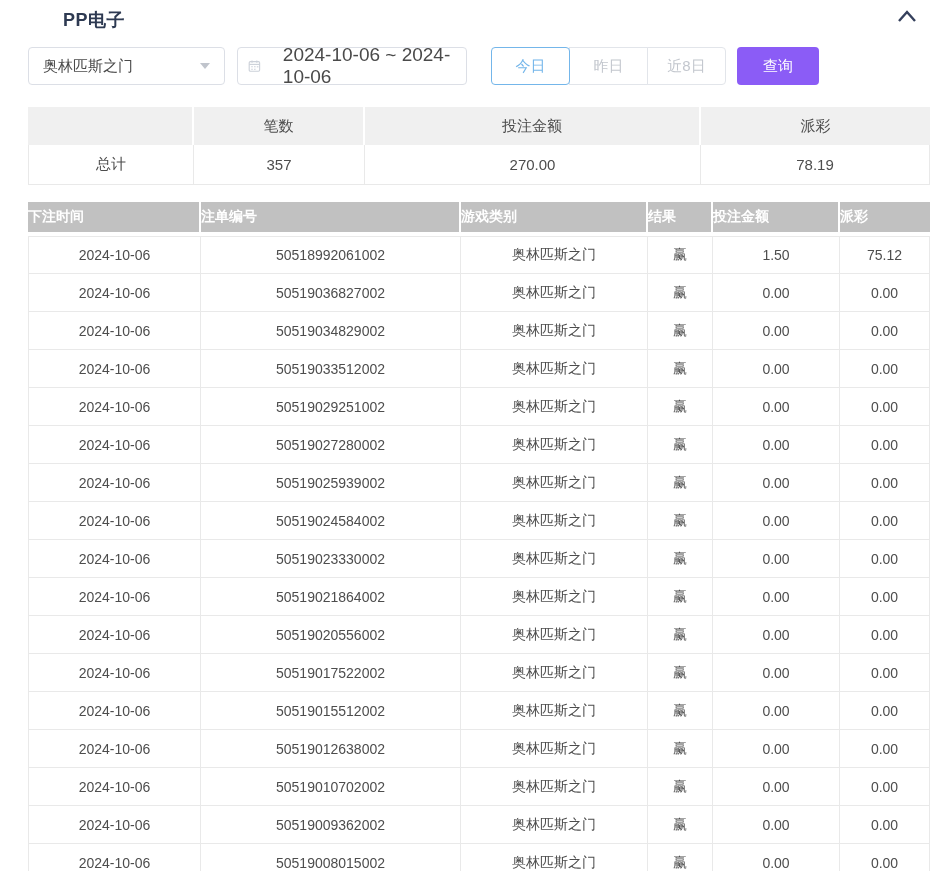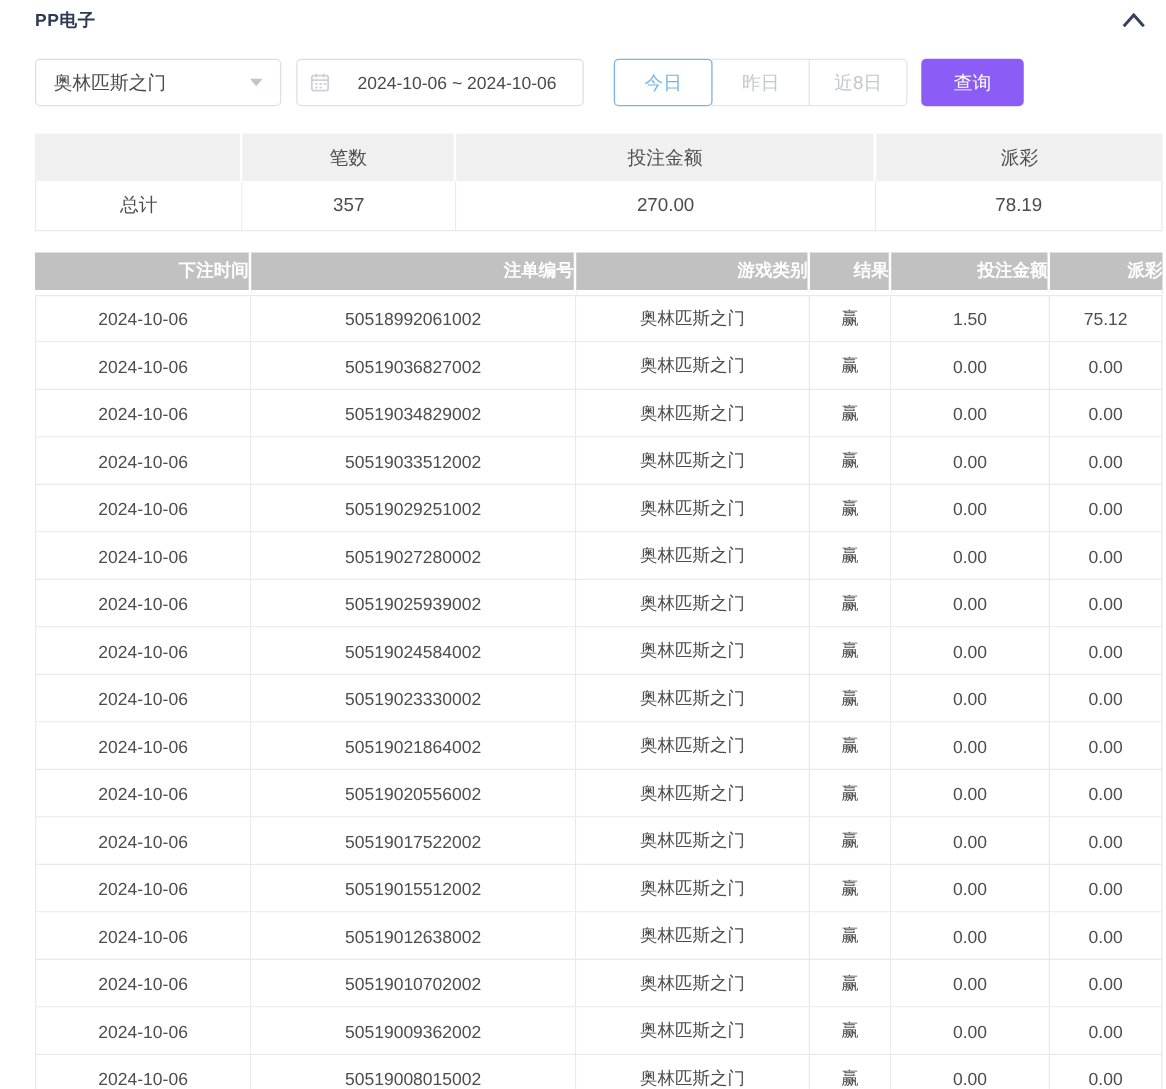--- a/index.html
+++ b/index.html
@@ -2,34 +2,34 @@
 <html><head>
 <meta charset="utf-8">
 <style>
   * { margin:0; padding:0; box-sizing:border-box; }
   html,body { width:933px; height:871px; overflow:hidden; background:#fff;
               font-family:"Liberation Sans", sans-serif; }
   .container { margin-left:28px; width:902px; }
 
   
   .header-row { position:relative; padding-top:8px; height:36px; }
-  .page-title { font-size:14px; font-weight:bold; color:#2e3a52; letter-spacing:.5px; }
+  .page-title { font-size:18px; font-weight:bold; color:#2e3a52; letter-spacing:.5px;margin-left:35px; }
   .collapse-btn { position:absolute; right:12px; top:8px; width:22px; height:18px;
                   cursor:pointer; background:none; border:none; }
 
   
   .filter-row { margin-top:11px; display:flex; align-items:center; height:38px; }
   .select-box { width:197px; height:38px; border:1px solid #dcdfe6; border-radius:4px;
                 display:flex; align-items:center; justify-content:space-between;
                 padding:0 14px; font-size:15px; color:#4a4a4a; cursor:pointer; background:#fff; }
   .caret-down { width:0; height:0; border-left:5px solid transparent;
                 border-right:5px solid transparent; border-top:6px solid #c0c4cc; }
   .date-box { margin-left:12px; width:230px; height:38px; border:1px solid #dcdfe6;
               border-radius:4px; display:flex; align-items:center; gap:22px;
-              padding:0 10px; font-size:14px; color:#4a4a4a; cursor:pointer; background:#fff; }
+              padding:0 10px; font-size:19px; color:#4a4a4a; cursor:pointer; background:#fff; }
   .quick-group { margin-left:12px; display:flex; }
   .qbtn { width:79px; height:38px; background:#fff; border:1px solid #e2e5ea;
           color:#c3c7ce; font-size:15px; cursor:pointer; margin-left:-1px;
           font-family:inherit; }
   .qbtn:first-child { margin-left:12px; border-radius:4px 0 0 4px; }
   .qbtn:last-child { border-radius:0 4px 4px 0; }
   .qbtn.active { border-color:#74b6ea; color:#74b6ea; position:relative; z-index:1;
                  border-radius:4px; }
   .search-btn { margin-left:11px; width:82px; height:38px; border:none; border-radius:4px;
                 background:#6fb9f0; color:#fff; font-size:15px; cursor:pointer;
@@ -43,21 +43,21 @@
   .summary-table th:last-child { border-right:none; }
   .summary-table td { background:#fff; height:40px; text-align:center; font-size:15px;
                       color:#4d4d4d; border-bottom:1px solid #e9e9e9;
                       border-right:1px solid #e9e9e9; }
   .summary-table td:first-child { border-left:1px solid #e9e9e9;text-align:center; }
 
   
   .records-table { margin-top:17px; }
   .records-table th { background:#c1c1c1; color:#fff; font-weight:bold; font-size:14px;
                       height:34px; border-right:2px solid #fff; border-bottom:4px solid #fff;
-                      text-align:right;margin-left:10px; }
+                      text-align:left;margin-left:10px; }
   .records-table th:last-child { border-right:none; }
   .records-table td { background:#fff; height:38px; text-align:center; font-size:14px;
                       color:#4d4d4d; border-bottom:1px solid #e9e9e9;
                       border-right:1px solid #e9e9e9; }
   .records-table td:first-child { border-left:1px solid #e9e9e9; }
   .records-table tbody tr:first-child td { border-top:1px solid #e9e9e9; }
 </style>
 </head>
 <body>
 

